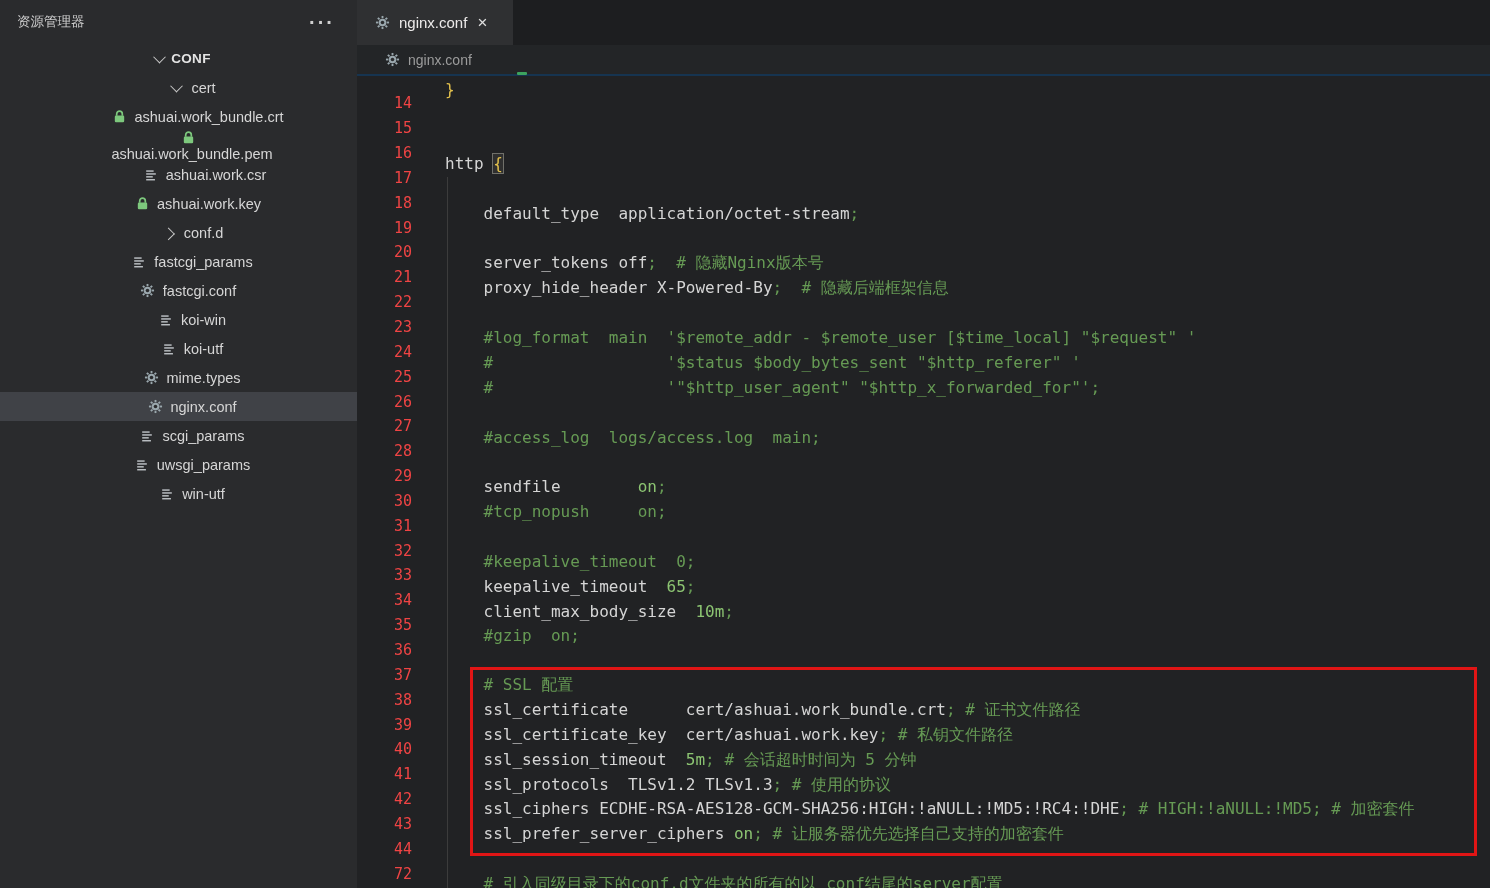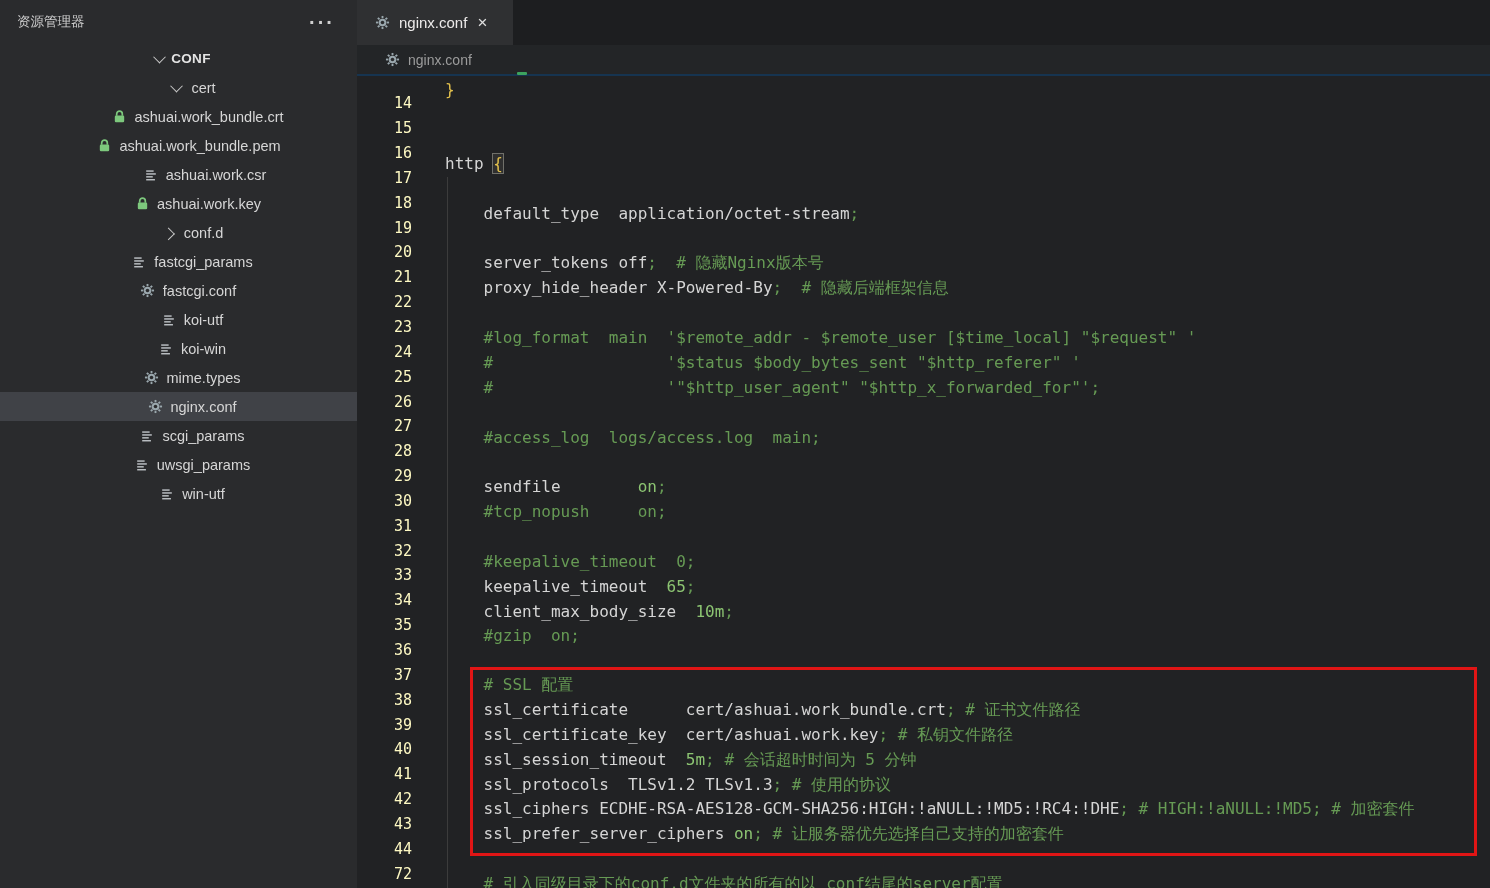--- a/index.html
+++ b/index.html
@@ -33,21 +33,21 @@
   .breadcrumb{position:absolute;left:0;top:45px;width:1133px;height:31px;background:#232527;
               display:flex;align-items:center;padding-left:27px;box-sizing:border-box;
               border-bottom:2px solid #163450;cursor:pointer;}
   .breadcrumb .blbl{color:#9b9b9b;font-size:14px;margin-left:8px;}
   .green-dash{position:absolute;left:160px;top:26.5px;width:10px;height:3px;background:#3da35f;border-radius:1px;}
 
   
   .code{position:absolute;left:0;top:77px;width:1133px;height:811px;overflow:hidden;
         font-family:"DejaVu Sans Mono",monospace;font-size:16px;}
   .crow{height:24.85px;display:flex;align-items:center;}
-  .ln{width:55px;flex:none;text-align:right;color:#fef9c3;font-size:15px;margin-top:28px;}
+  .ln{width:55px;flex:none;text-align:right;color:#ef4444;font-size:15px;margin-top:28px;}
   .lc{padding-left:33px;white-space:pre;}
   .tok-w{color:#d5d5d5;}
   .tok-v{color:#8cc472;}
   .tok-c{color:#669a54;}
   .tok-y{color:#e2c04c;}
   .tok-m{color:#e2c04c;outline:1px solid #70706a;background:rgba(110,110,100,.18);}
   .indent-guide{position:absolute;left:90px;top:177px;width:1px;height:711px;background:#3c3c3c;}
 
   
   .redbox{position:absolute;left:113px;top:667px;width:1007px;height:189px;
@@ -76,21 +76,21 @@
         </div>
         <div class="sb-row" style="padding-left: 38px;">
           <span class="sb-ico">
             <svg width="15" height="15" viewBox="0 0 16 16">
               <path d="M5 7.2 V5.2 a3 3 0 0 1 6 0 V7.2" fill="none" stroke="#7dc87d" stroke-width="1.8"></path>
               <rect x="3" y="7" width="10" height="7" rx="1.3" fill="#7dc87d"></rect>
             </svg>
           </span>
           <span class="lbl">ashuai.work_bundle.crt</span>
         </div>
-        <div class="sb-row" style="padding-left: 20px;">
+        <div class="sb-row" style="padding-left: 20px; flex-direction: column;">
           <span class="sb-ico">
             <svg width="15" height="15" viewBox="0 0 16 16">
               <path d="M5 7.2 V5.2 a3 3 0 0 1 6 0 V7.2" fill="none" stroke="#7dc87d" stroke-width="1.8"></path>
               <rect x="3" y="7" width="10" height="7" rx="1.3" fill="#7dc87d"></rect>
             </svg>
           </span>
           <span class="lbl">ashuai.work_bundle.pem</span>
         </div>
         <div class="sb-row" style="padding-left: 52px;">
           <span class="sb-ico">
@@ -150,32 +150,32 @@
         </div>
         <div class="sb-row" style="padding-left: 27px;">
           <span class="sb-ico">
             <svg width="14" height="14" viewBox="0 0 16 16" stroke="#b9bdc1" stroke-width="1.7">
               <line x1="2.5" y1="3.5" x2="11" y2="3.5"></line>
               <line x1="2.5" y1="6.8" x2="13.5" y2="6.8"></line>
               <line x1="2.5" y1="10.1" x2="10" y2="10.1"></line>
               <line x1="2.5" y1="13.4" x2="12.5" y2="13.4"></line>
             </svg>
           </span>
+          <span class="lbl">koi-win</span>
+        </div>
+        <div class="sb-row" style="padding-left: 27px;">
+          <span class="sb-ico">
+            <svg width="14" height="14" viewBox="0 0 16 16" stroke="#b9bdc1" stroke-width="1.7">
+              <line x1="2.5" y1="3.5" x2="11" y2="3.5"></line>
+              <line x1="2.5" y1="6.8" x2="13.5" y2="6.8"></line>
+              <line x1="2.5" y1="10.1" x2="10" y2="10.1"></line>
+              <line x1="2.5" y1="13.4" x2="12.5" y2="13.4"></line>
+            </svg>
+          </span>
           <span class="lbl">koi-utf</span>
-        </div>
-        <div class="sb-row" style="padding-left: 27px;">
-          <span class="sb-ico">
-            <svg width="14" height="14" viewBox="0 0 16 16" stroke="#b9bdc1" stroke-width="1.7">
-              <line x1="2.5" y1="3.5" x2="11" y2="3.5"></line>
-              <line x1="2.5" y1="6.8" x2="13.5" y2="6.8"></line>
-              <line x1="2.5" y1="10.1" x2="10" y2="10.1"></line>
-              <line x1="2.5" y1="13.4" x2="12.5" y2="13.4"></line>
-            </svg>
-          </span>
-          <span class="lbl">koi-win</span>
         </div>
         <div class="sb-row" style="padding-left: 27px;">
           <span class="sb-ico">
             <svg width="15" height="15" viewBox="0 0 16 16">
               <g stroke="#9aa7ad" stroke-width="2">
                 <line x1="12.60" y1="8.00" x2="15.00" y2="8.00"></line>
                 <line x1="11.25" y1="11.25" x2="12.95" y2="12.95"></line>
                 <line x1="8.00" y1="12.60" x2="8.00" y2="15.00"></line>
                 <line x1="4.75" y1="11.25" x2="3.05" y2="12.95"></line>
                 <line x1="3.40" y1="8.00" x2="1.00" y2="8.00"></line>

